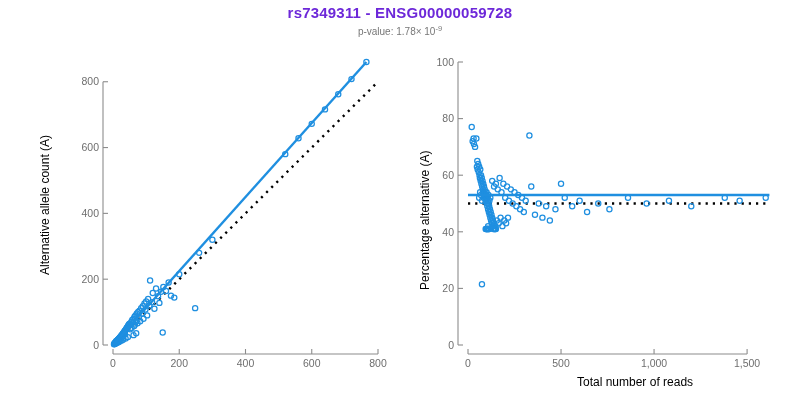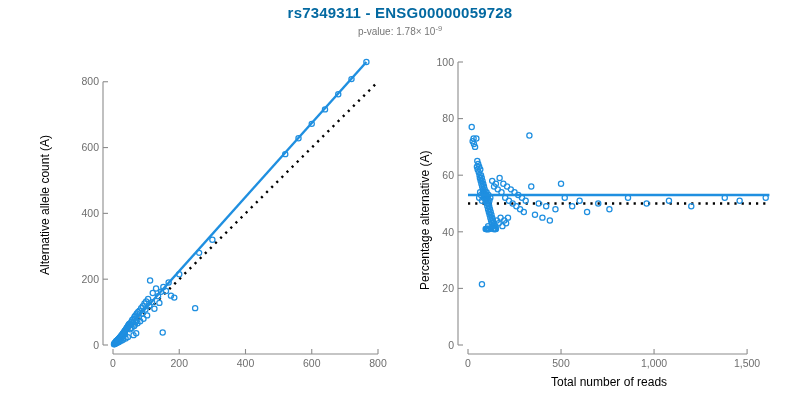--- a/index.html
+++ b/index.html
@@ -6,21 +6,21 @@
   body{
     width:800px;height:400px;
     background:#ffffff;
     font-family:"Liberation Sans", sans-serif;
     overflow:hidden;
     position:relative;
   }
   #figure{position:absolute;left:0;top:0;width:800px;height:400px;}
   .title{
     position:absolute;left:0;top:4px;width:800px;text-align:center;
-    font-size:15px;font-weight:bold;color:#0369a1;letter-spacing:.2px;
+    font-size:15px;font-weight:bold;color:#6d28d9;letter-spacing:.2px;
   }
   .subtitle{
     position:absolute;left:0;top:24px;width:800px;text-align:center;
     font-size:10px;color:#777777;
   }
   .subtitle sup{font-size:7.5px;vertical-align:super;}
   .axis-title{
     position:absolute;font-size:12px;color:#000000;white-space:nowrap;
   }
   .axis-title.vert{transform-origin:0 0;}
@@ -36,21 +36,21 @@
 
   <div class="subtitle">
     <span>p-value: 1.78× 10</span><sup>-9</sup>
   </div>
 
   <div class="axis-title vert" style="left:38px;top:275px;transform:rotate(-90deg);">Alternative allele count (A)</div>
 
 
   <div class="axis-title vert" style="left:418px;top:290px;transform:rotate(-90deg);">Percentage alternative (A)</div>
 
-  <div class="axis-title" style="left:551px;top:375px;">Total number of reads</div>
+  <div class="axis-title" style="left:577px;top:375px;">Total number of reads</div>
 
   <svg id="plot-svg" viewBox="0 0 800 400" preserveAspectRatio="none">
     <g id="left-panel">
         <line x1="103" y1="81.74418604651163" x2="103" y2="345" stroke="#8c8c8c" stroke-width="1.1"></line>
         <line x1="103" y1="345" x2="108" y2="345" stroke="#8c8c8c" stroke-width="1.1"></line>
         <text x="99" y="348.7" text-anchor="end" class="tick-label">0</text>
         <line x1="103" y1="279.1860465116279" x2="108" y2="279.1860465116279" stroke="#8c8c8c" stroke-width="1.1"></line>
         <text x="99" y="282.8860465116279" text-anchor="end" class="tick-label">200</text>
         <line x1="103" y1="213.37209302325581" x2="108" y2="213.37209302325581" stroke="#8c8c8c" stroke-width="1.1"></line>
         <text x="99" y="217.0720930232558" text-anchor="end" class="tick-label">400</text>

